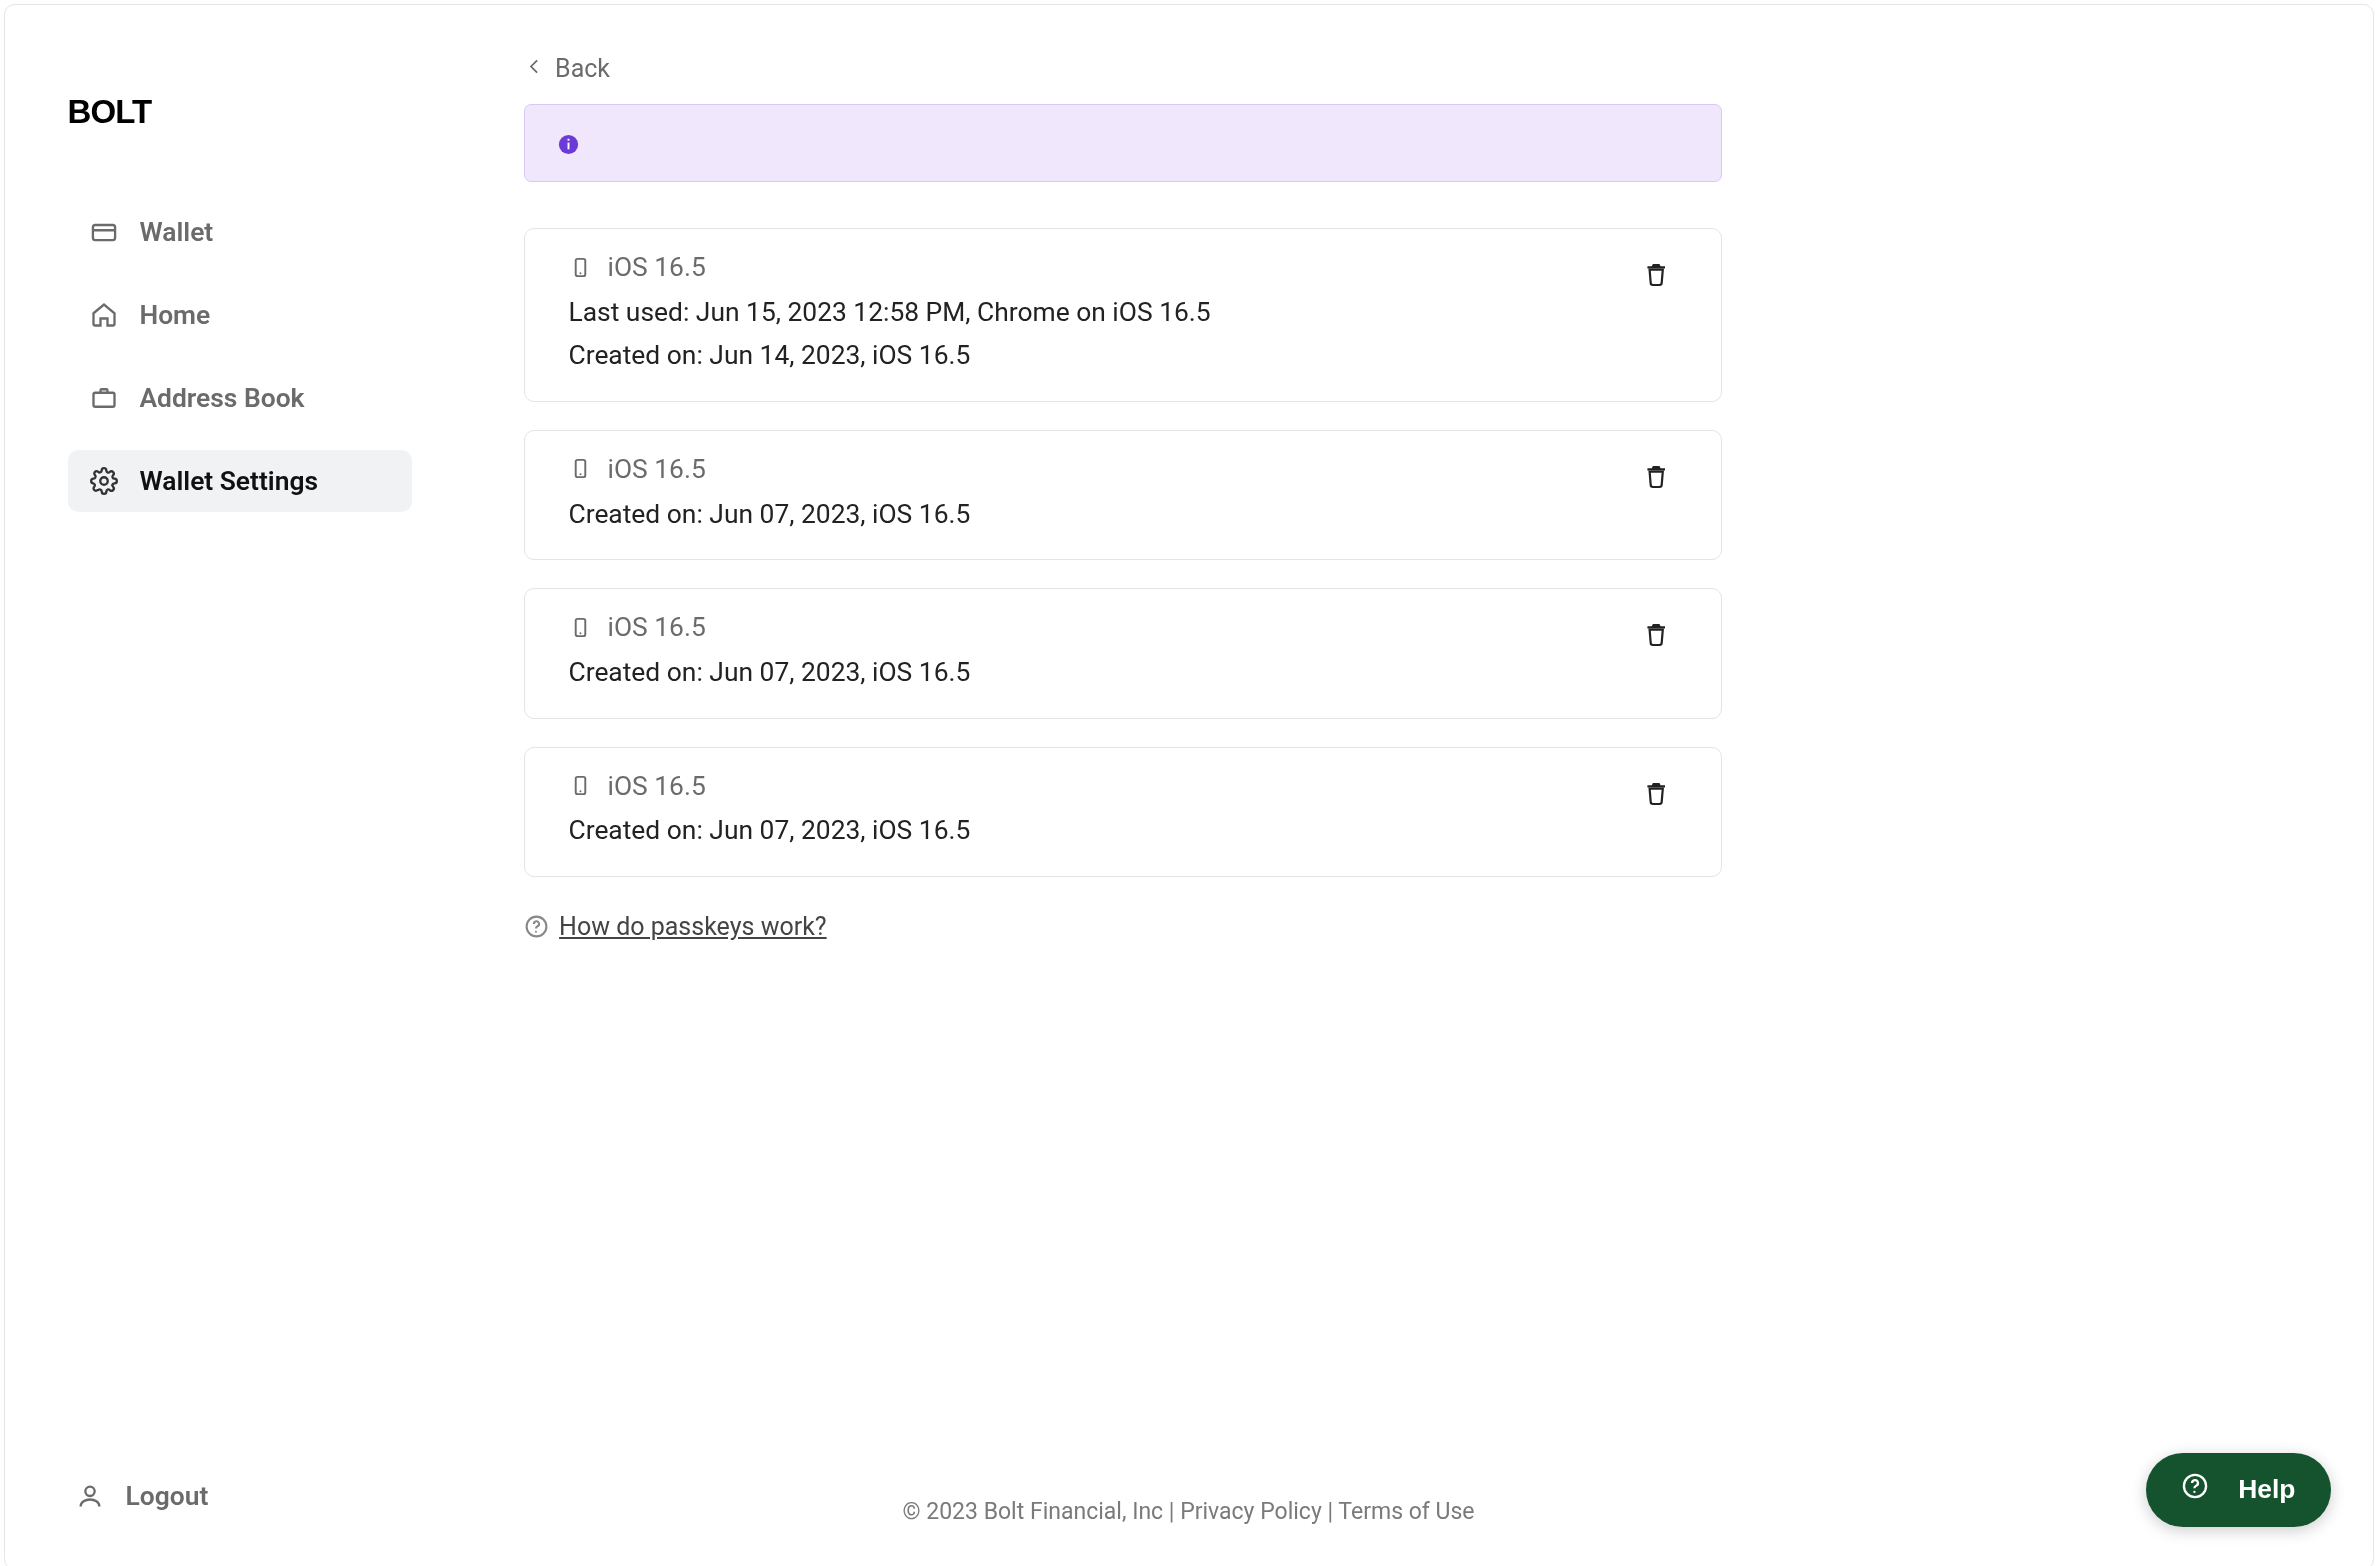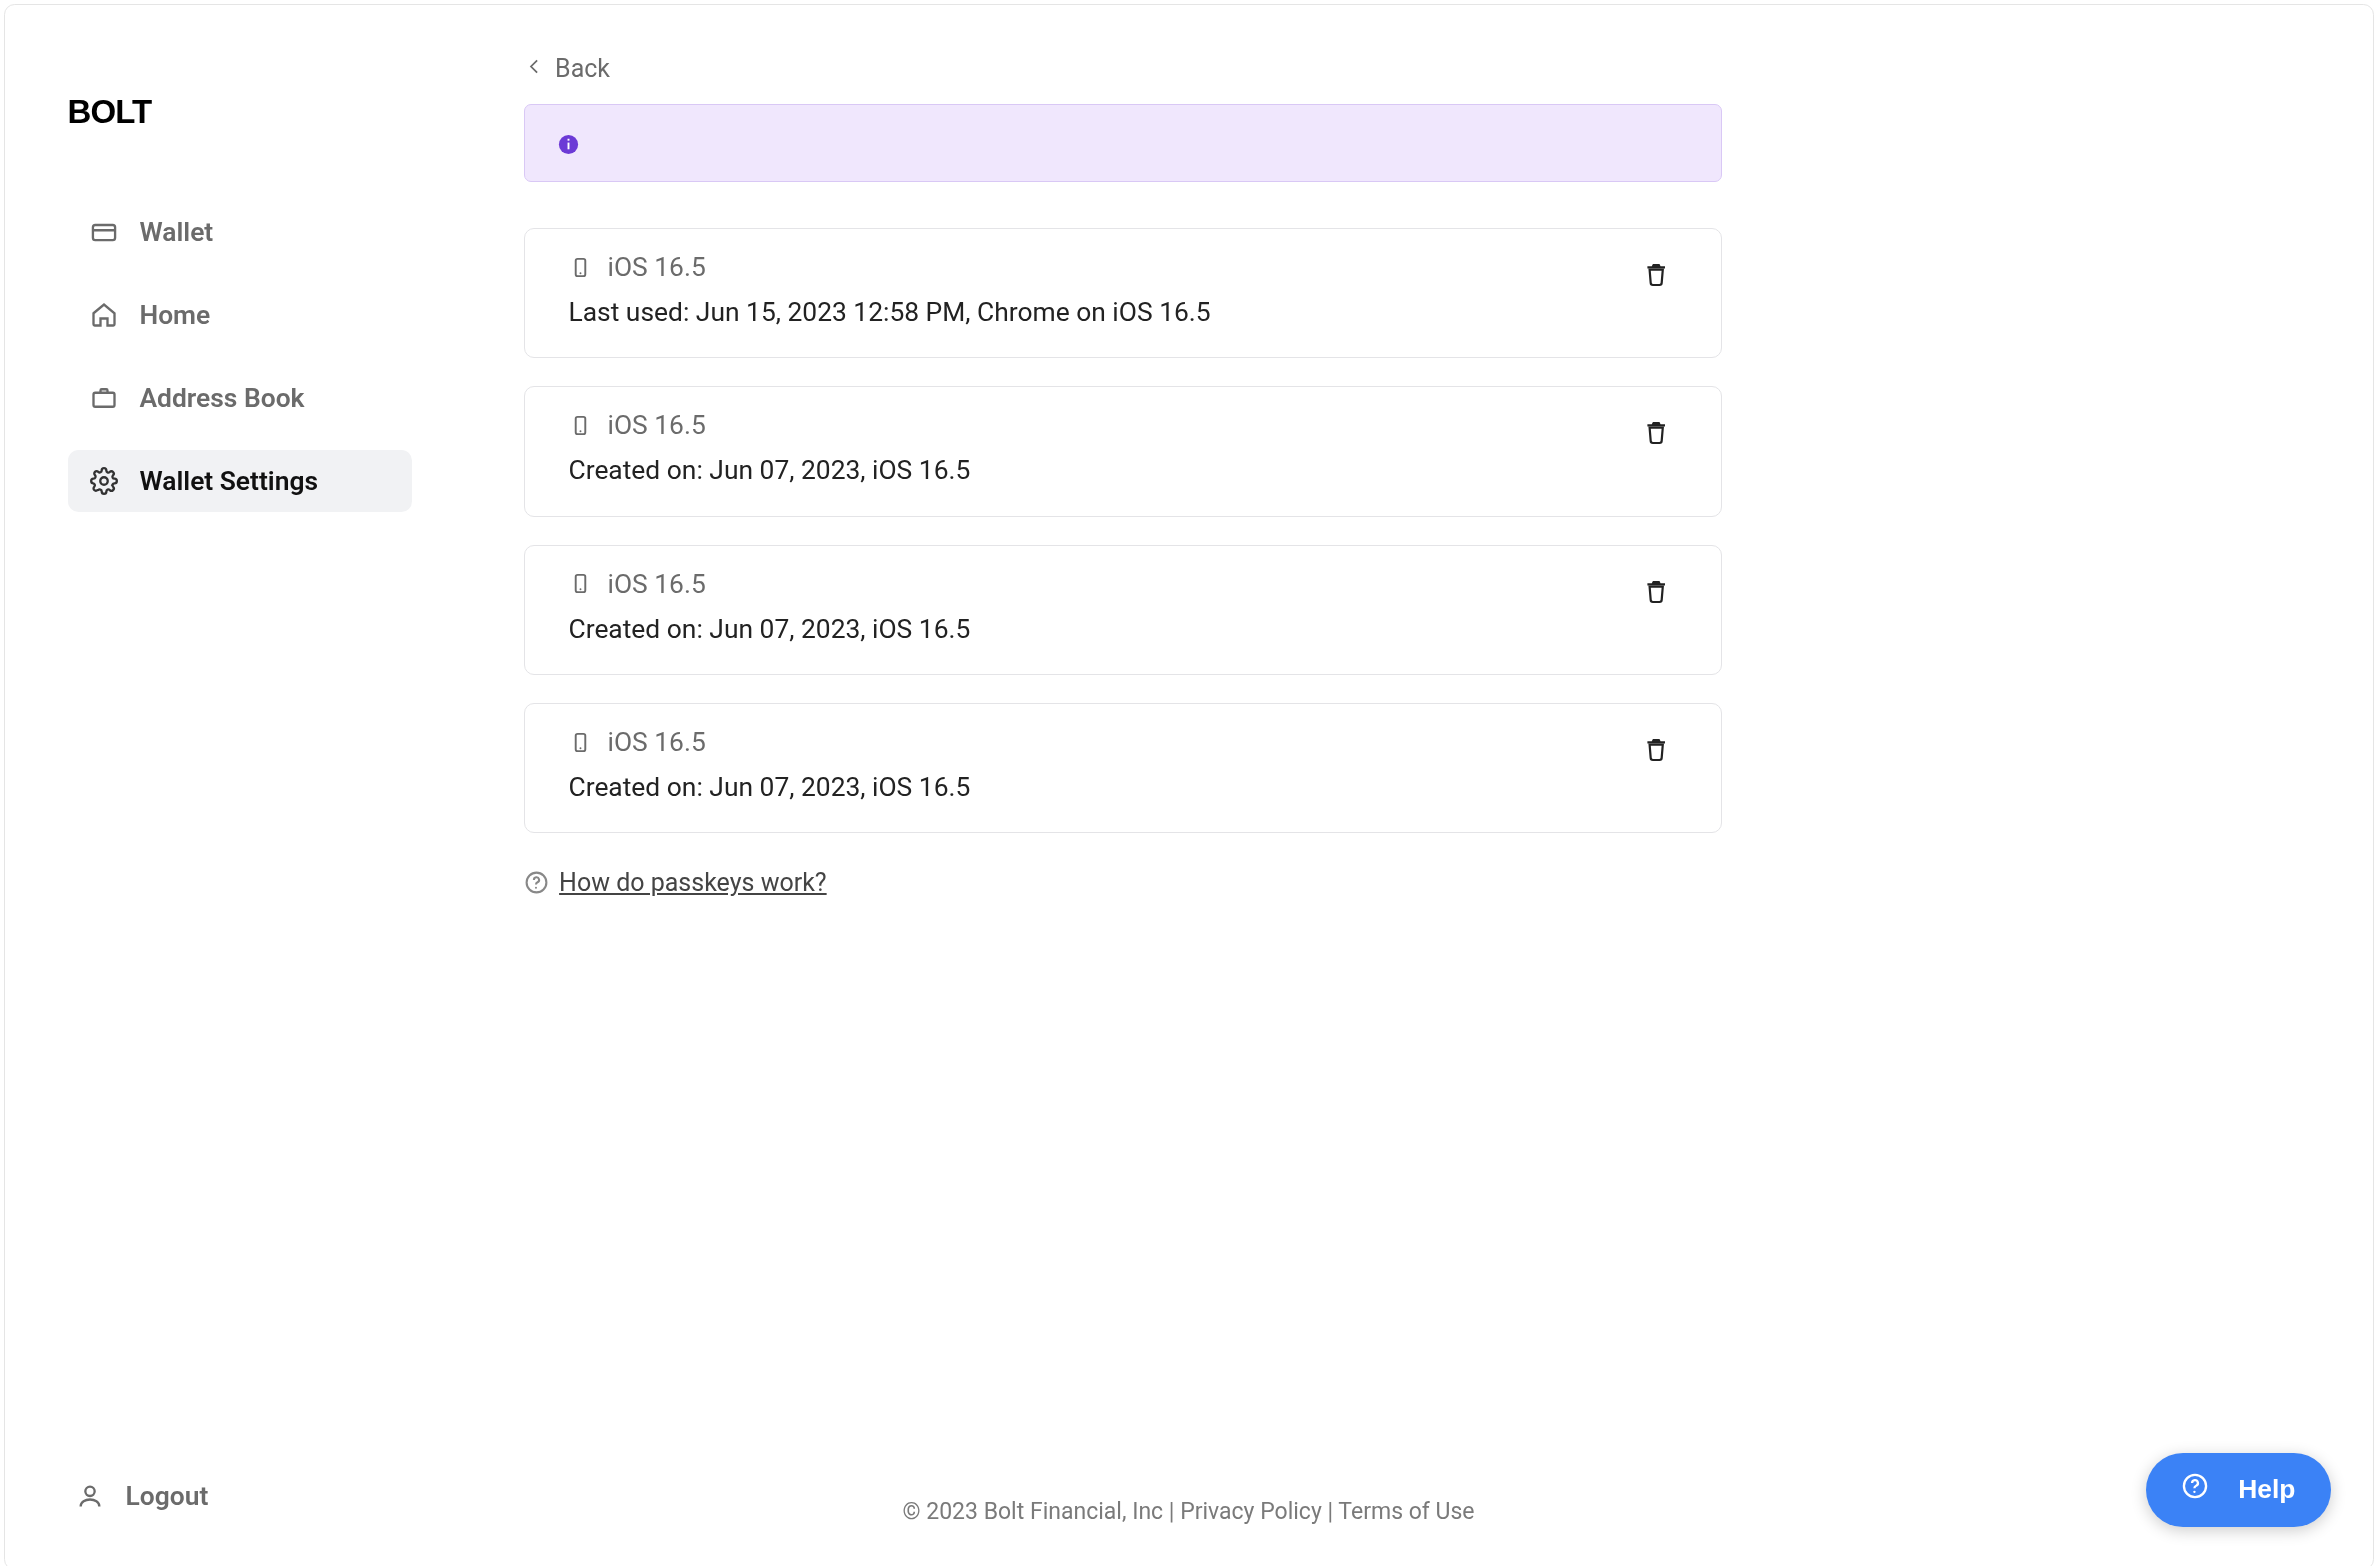--- a/index.html
+++ b/index.html
@@ -95,21 +95,21 @@
   .help-link .q-icon { width:25px; height:25px; color:#888; text-decoration:none;}
 
   .footer {
     position:absolute; bottom:44px; left:0; right:0;
     text-align:center; color:#7a7a7a; font-size:23px;
   }
   .footer a { color:#7a7a7a; text-decoration:none; cursor:pointer;}
 
   .help-fab {
     position:absolute; right:42px; bottom:42px;
-    background:#3b82f6; color:#fff;
+    background:#14532d; color:#fff;
     border:none; border-radius:880px;
     padding:19.4px 35px;
     display:flex; align-items:center; gap:29px;
     font-size:26.4px; font-weight:600; cursor:pointer;
     box-shadow:0 3.5px 16px rgba(0,0,0,.2);
   }
   .help-fab svg{ width:28px; height:28px;}
 </style>
 </head>
 <body>
@@ -195,20 +195,21 @@
         <div class="passkey-card">
           <div class="passkey-body">
             <div class="device-row">
               <span class="phone-icon"><svg viewBox="0 0 24 24" width="23" height="23" fill="none" stroke="currentColor" stroke-width="2">
                   <rect x="7" y="3" width="10" height="18" rx="2"></rect>
                   <circle cx="12" cy="18" r="1" fill="currentColor" stroke="none"></circle>
                 </svg></span>
               <span>iOS 16.5</span>
             </div>
             <div class="meta-line">Last used: Jun 15, 2023 12:58 PM, Chrome on iOS 16.5</div>
+            <div class="meta-line">Created on: Jun 14, 2023, iOS 16.5</div>
           </div>
           <button class="delete-btn"><span><svg viewBox="0 0 24 24" fill="currentColor">
                 <path d="M9 3h6l1 2h4v2H4V5h4l1-2z"></path>
                 <path d="M6 8h12l-1 12a2 2 0 0 1-2 2H9a2 2 0 0 1-2-2L6 8z" fill="none" stroke="currentColor" stroke-width="2"></path>
               </svg></span></button>
         </div>
         <div class="passkey-card">
           <div class="passkey-body">
             <div class="device-row">
               <span class="phone-icon"><svg viewBox="0 0 24 24" width="23" height="23" fill="none" stroke="currentColor" stroke-width="2">

